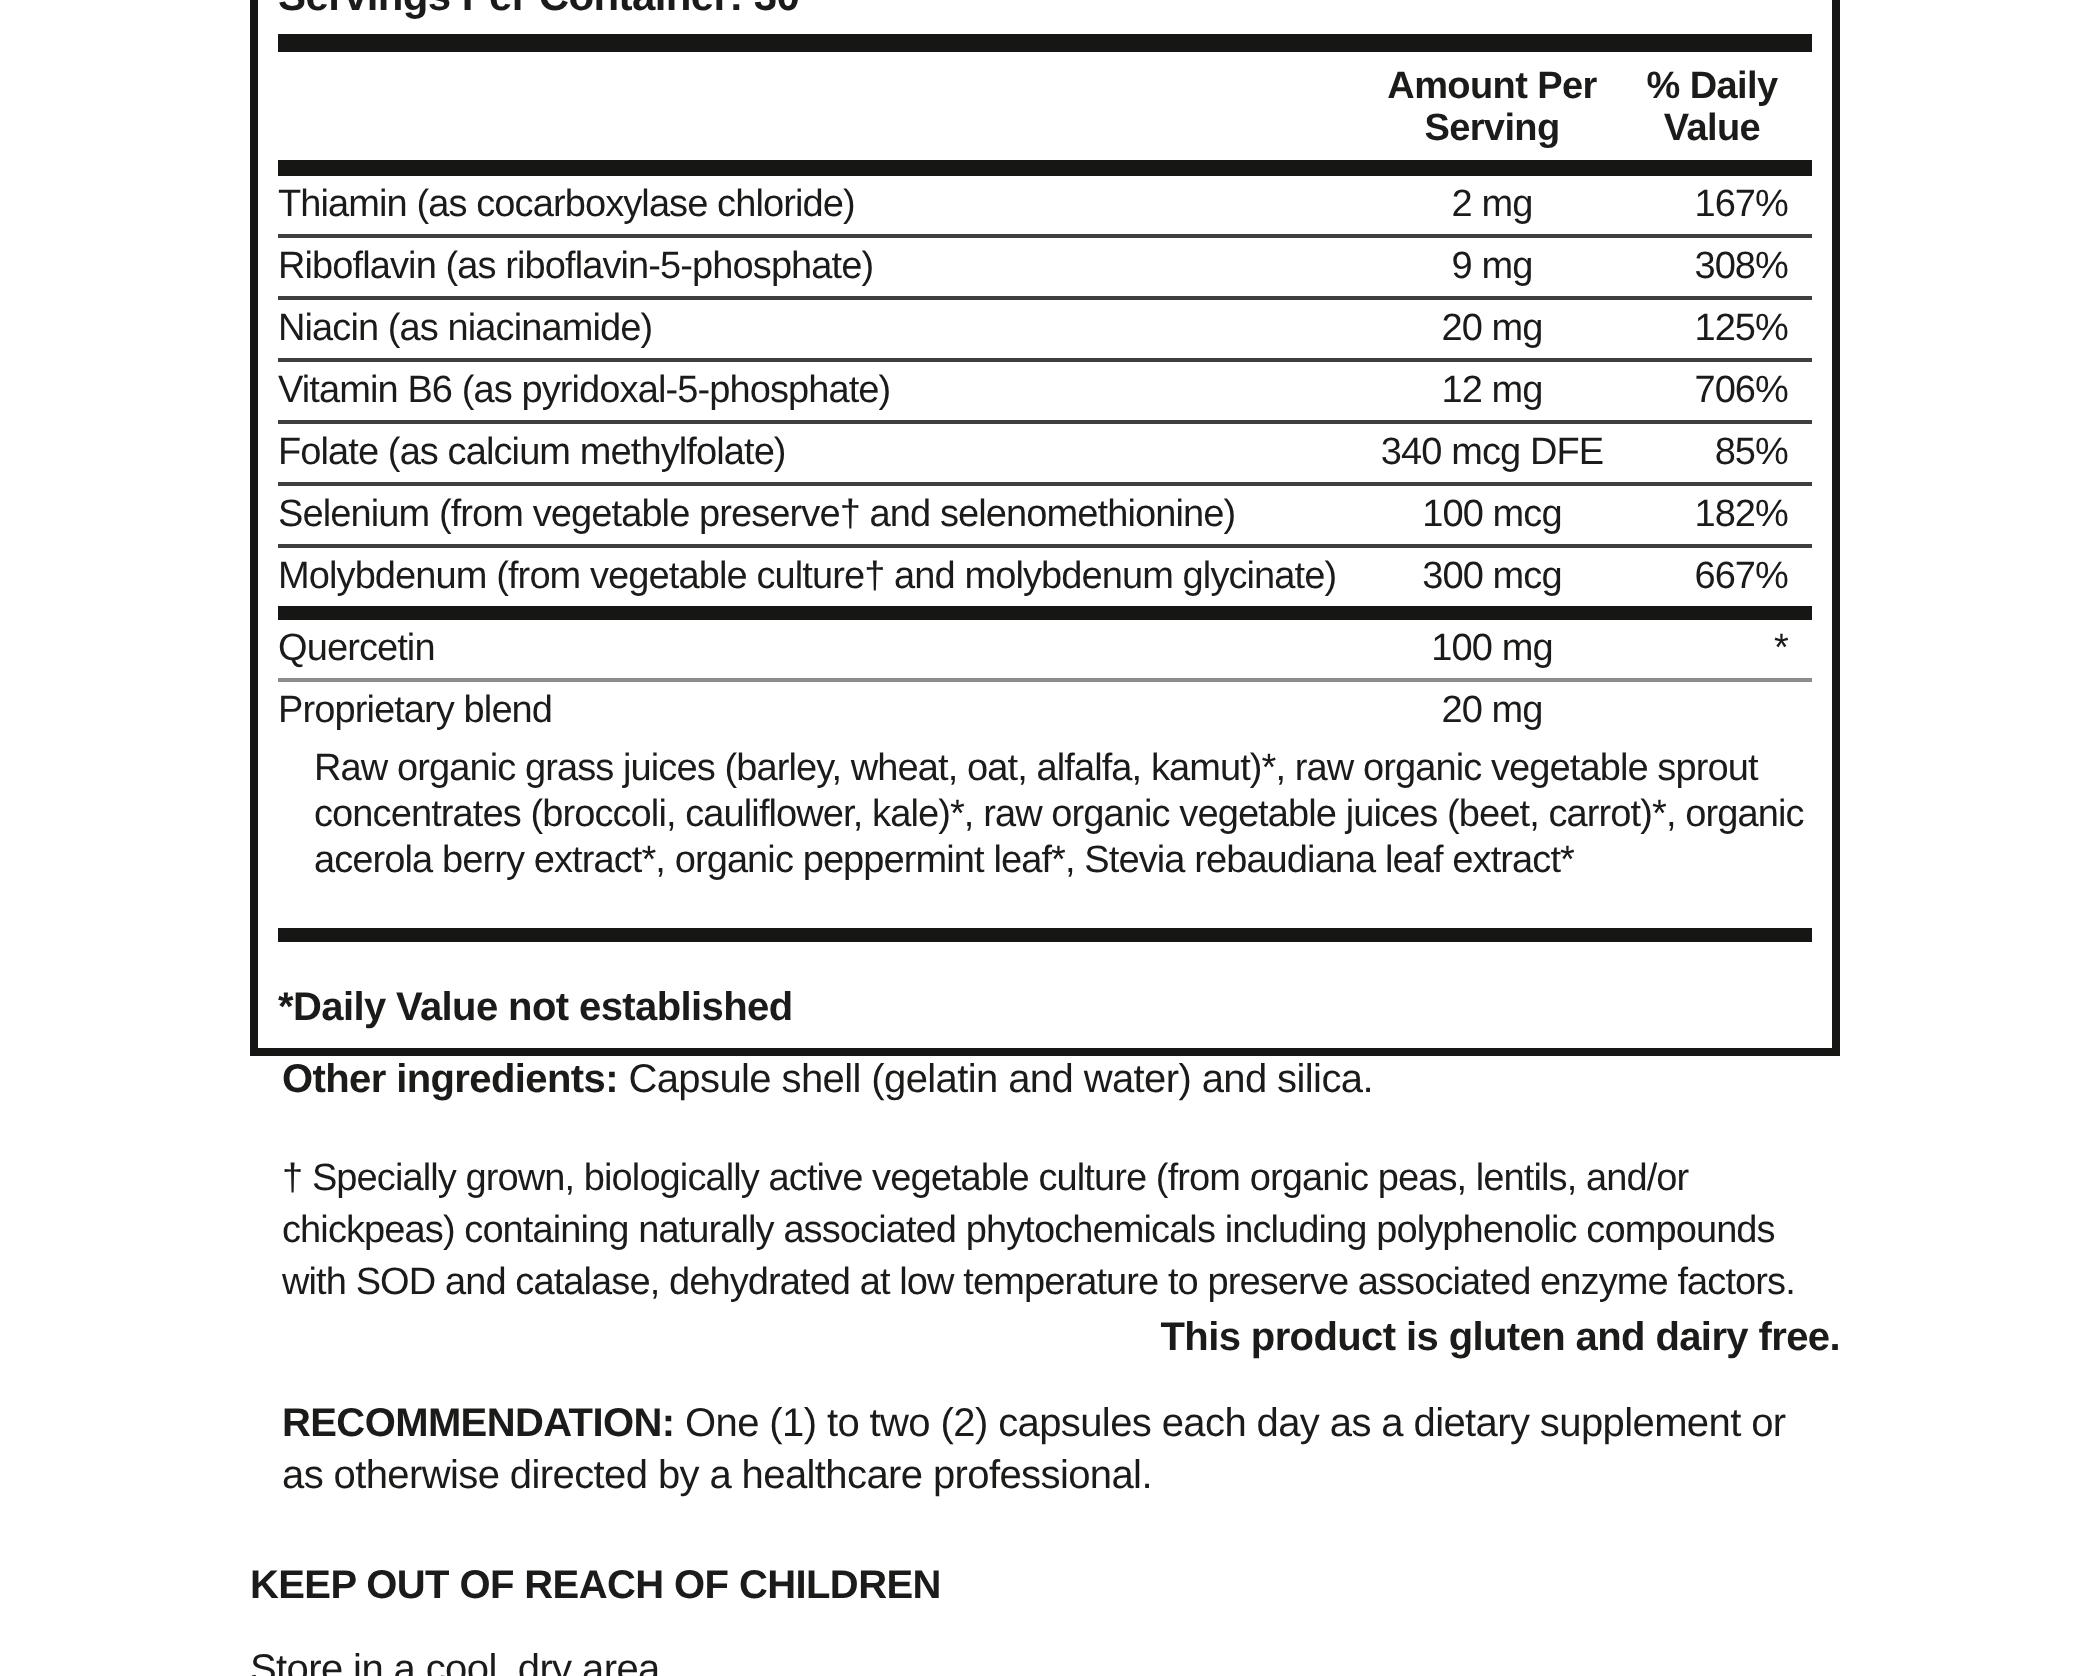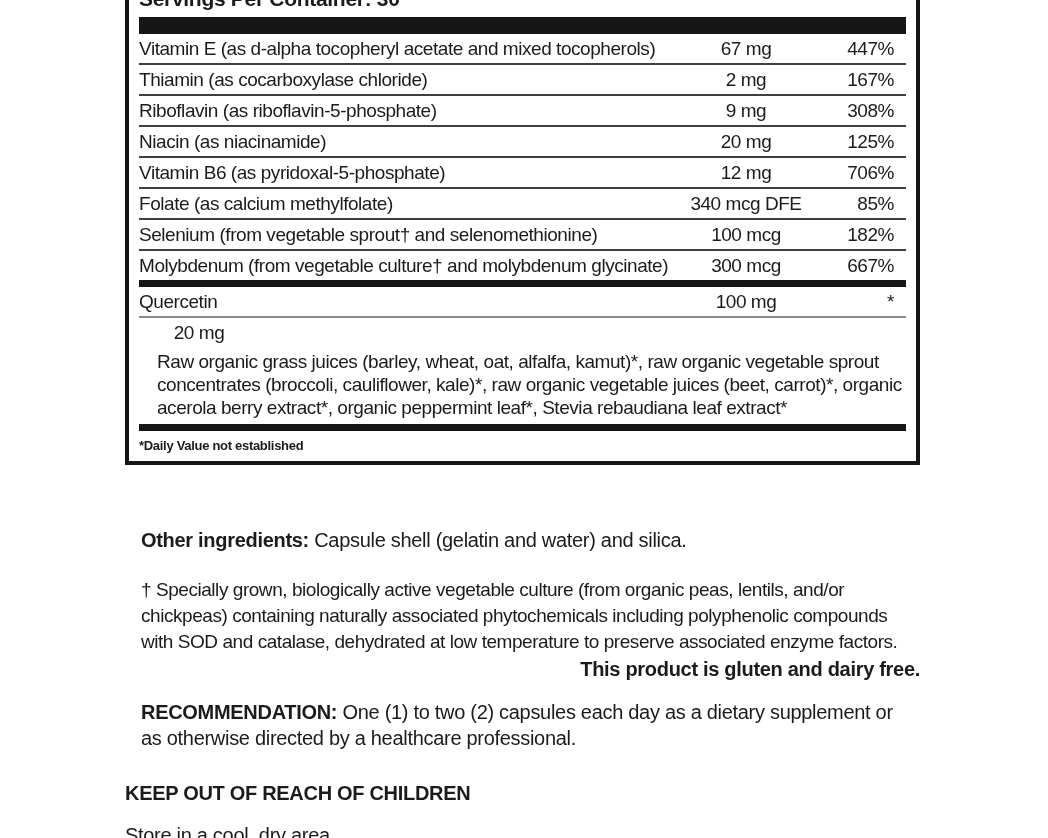--- a/index.html
+++ b/index.html
@@ -20,45 +20,51 @@
   .bar-head { height:8px; }
   .bar-mid { height:7px; }
   .header-row { display:flex; padding:7px 0 5px; font-weight:bold; font-size:19px; line-height:21px; }
   .col-name { flex:1; min-width:0; white-space:nowrap; }
   .col-amount { width:120px; flex:0 0 120px; text-align:center; white-space:nowrap; }
   .col-dv { width:100px; flex:0 0 100px; text-align:right; padding-right:12px; box-sizing:border-box; white-space:nowrap; }
   .header-row .col-amount, .header-row .col-dv { text-align:center; padding-right:0; }
   .row { display:flex; align-items:center; height:29px; font-size:19px; letter-spacing:-0.45px; border-bottom:2px solid #3f3f3d; }
   .row.no-line { border-bottom:none; }
   .row.light-line { border-bottom:2px solid #8c8c8a; }
-  .blend-desc { padding:3px 0 5px 18px; font-size:19px; line-height:23px; letter-spacing:-0.45px; }
-  .footnote { font-weight:bold; font-size:13px; padding:7px 0 8px; }
+  .blend-desc { padding:3px 0 22px 18px; font-size:19px; line-height:23px; letter-spacing:-0.45px; }
+  .footnote { font-weight:bold; font-size:20px; padding:22px 0 8px; }
   .notes { position:absolute; left:141px; width:768px; font-size:20px; letter-spacing:-0.3px; }
   .notes b { font-weight:bold; }
   .n-other { top:528px; line-height:24px; }
   .n-dagger { top:561px; font-size:19px; line-height:26px; letter-spacing:-0.45px;margin-top:16px; }
   .n-gluten { top:658px; left:125px; width:795px; text-align:right; font-weight:bold; }
   .n-reco { top:699px; line-height:26px; }
   .n-keep { top:782px; left:125px; width:795px; font-weight:bold; }
   .n-store { top:824px; left:125px; width:795px; text-align:left; }
 </style>
 </head>
 <body>
 
 <div class="panel">
   <div class="servings">Servings Per Container: 30</div>
   <div class="bar bar-top"></div>
 
+  <div class="header-row">
+    <div class="col-name"></div>
+    <div class="col-amount">
+      <span>Amount Per</span><br>
+      <span>Serving</span>
+    </div>
+    <div class="col-dv">
+      <span>% Daily</span><br>
+      <span>Value</span>
+    </div>
+  </div>
   <div class="bar bar-head"></div>
 
-  <div class="row">
-    <div class="col-name">Vitamin E (as d-alpha tocopheryl acetate and mixed tocopherols)</div>
-    <div class="col-amount">67 mg</div>
-    <div class="col-dv">447%</div>
-  </div>
   <div class="row">
     <div class="col-name">Thiamin (as cocarboxylase chloride)</div>
     <div class="col-amount">2 mg</div>
     <div class="col-dv">167%</div>
   </div>
   <div class="row">
     <div class="col-name">Riboflavin (as riboflavin-5-phosphate)</div>
     <div class="col-amount">9 mg</div>
     <div class="col-dv">308%</div>
   </div>
@@ -71,39 +77,40 @@
     <div class="col-name">Vitamin B6 (as pyridoxal-5-phosphate)</div>
     <div class="col-amount">12 mg</div>
     <div class="col-dv">706%</div>
   </div>
   <div class="row">
     <div class="col-name">Folate (as calcium methylfolate)</div>
     <div class="col-amount">340 mcg DFE</div>
     <div class="col-dv">85%</div>
   </div>
   <div class="row">
-    <div class="col-name">Selenium (from vegetable sprout† and selenomethionine)</div>
+    <div class="col-name">Selenium (from vegetable preserve† and selenomethionine)</div>
     <div class="col-amount">100 mcg</div>
     <div class="col-dv">182%</div>
   </div>
   <div class="row no-line">
     <div class="col-name">Molybdenum (from vegetable culture† and molybdenum glycinate)</div>
     <div class="col-amount">300 mcg</div>
     <div class="col-dv">667%</div>
   </div>
 
   <div class="bar bar-mid"></div>
 
   <div class="row light-line">
     <div class="col-name">Quercetin</div>
     <div class="col-amount">100 mg</div>
     <div class="col-dv">*</div>
   </div>
 
   <div class="row no-line">
+    <div class="col-name">Proprietary blend</div>
     <div class="col-amount">20 mg</div>
     <div class="col-dv"></div>
   </div>
   <div class="blend-desc">Raw organic grass juices (barley, wheat, oat, alfalfa, kamut)*, raw organic vegetable sprout concentrates (broccoli, cauliflower, kale)*, raw organic vegetable juices (beet, carrot)*, organic acerola berry extract*, organic peppermint leaf*, Stevia rebaudiana leaf extract*</div>
 
   <div class="bar bar-mid"></div>
   <div class="footnote">*Daily Value not established</div>
 </div>
 
 <div class="notes n-other">

